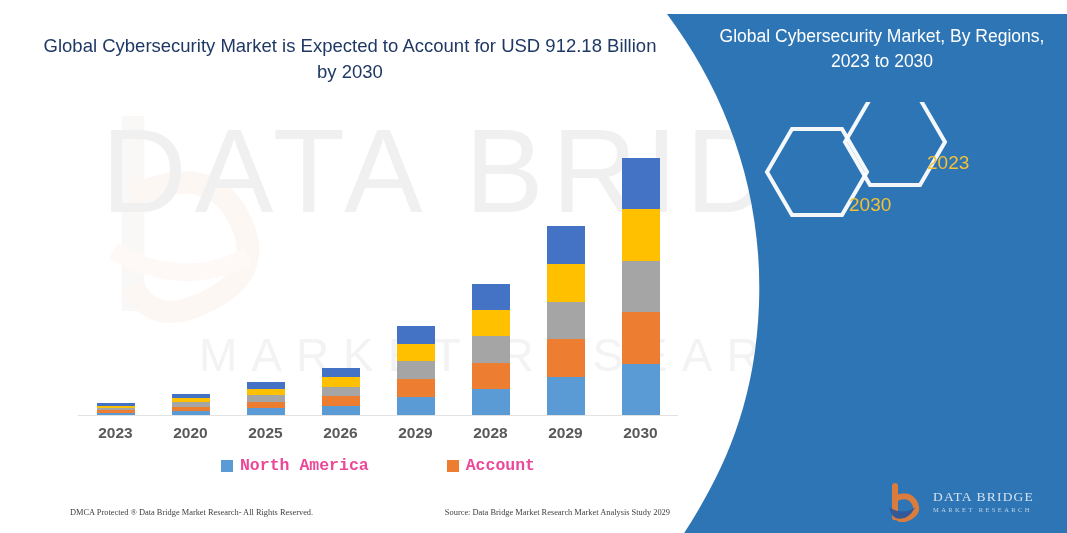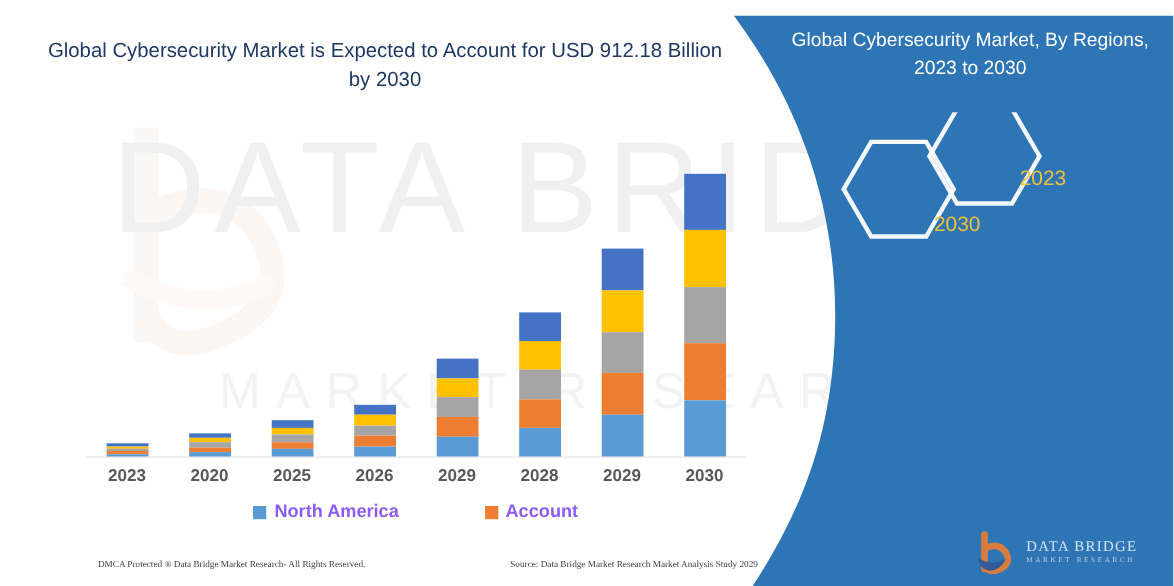--- a/index.html
+++ b/index.html
@@ -146,26 +146,27 @@
     gap: 7px;
   }
   .legend-swatch {
     width: 12px;
     height: 12px;
     display: inline-block;
   }
   .legend-label {
     font-size: 16.5px;
     font-weight: bold;
-    color: #8b5cf6;
+    color: #ec4899;
+    font-family: Liberation Mono, monospace;
   }
 
   .footer {
     position: absolute;
-    left: 89px;
+    left: 70px;
     top: 508px;
     width: 600px;
     display: flex;
     justify-content: space-between;
     z-index: 4;
     font-family: "Liberation Serif", serif;
   }
   .footer span {
     font-size: 8.4px;
     color: #404040;

